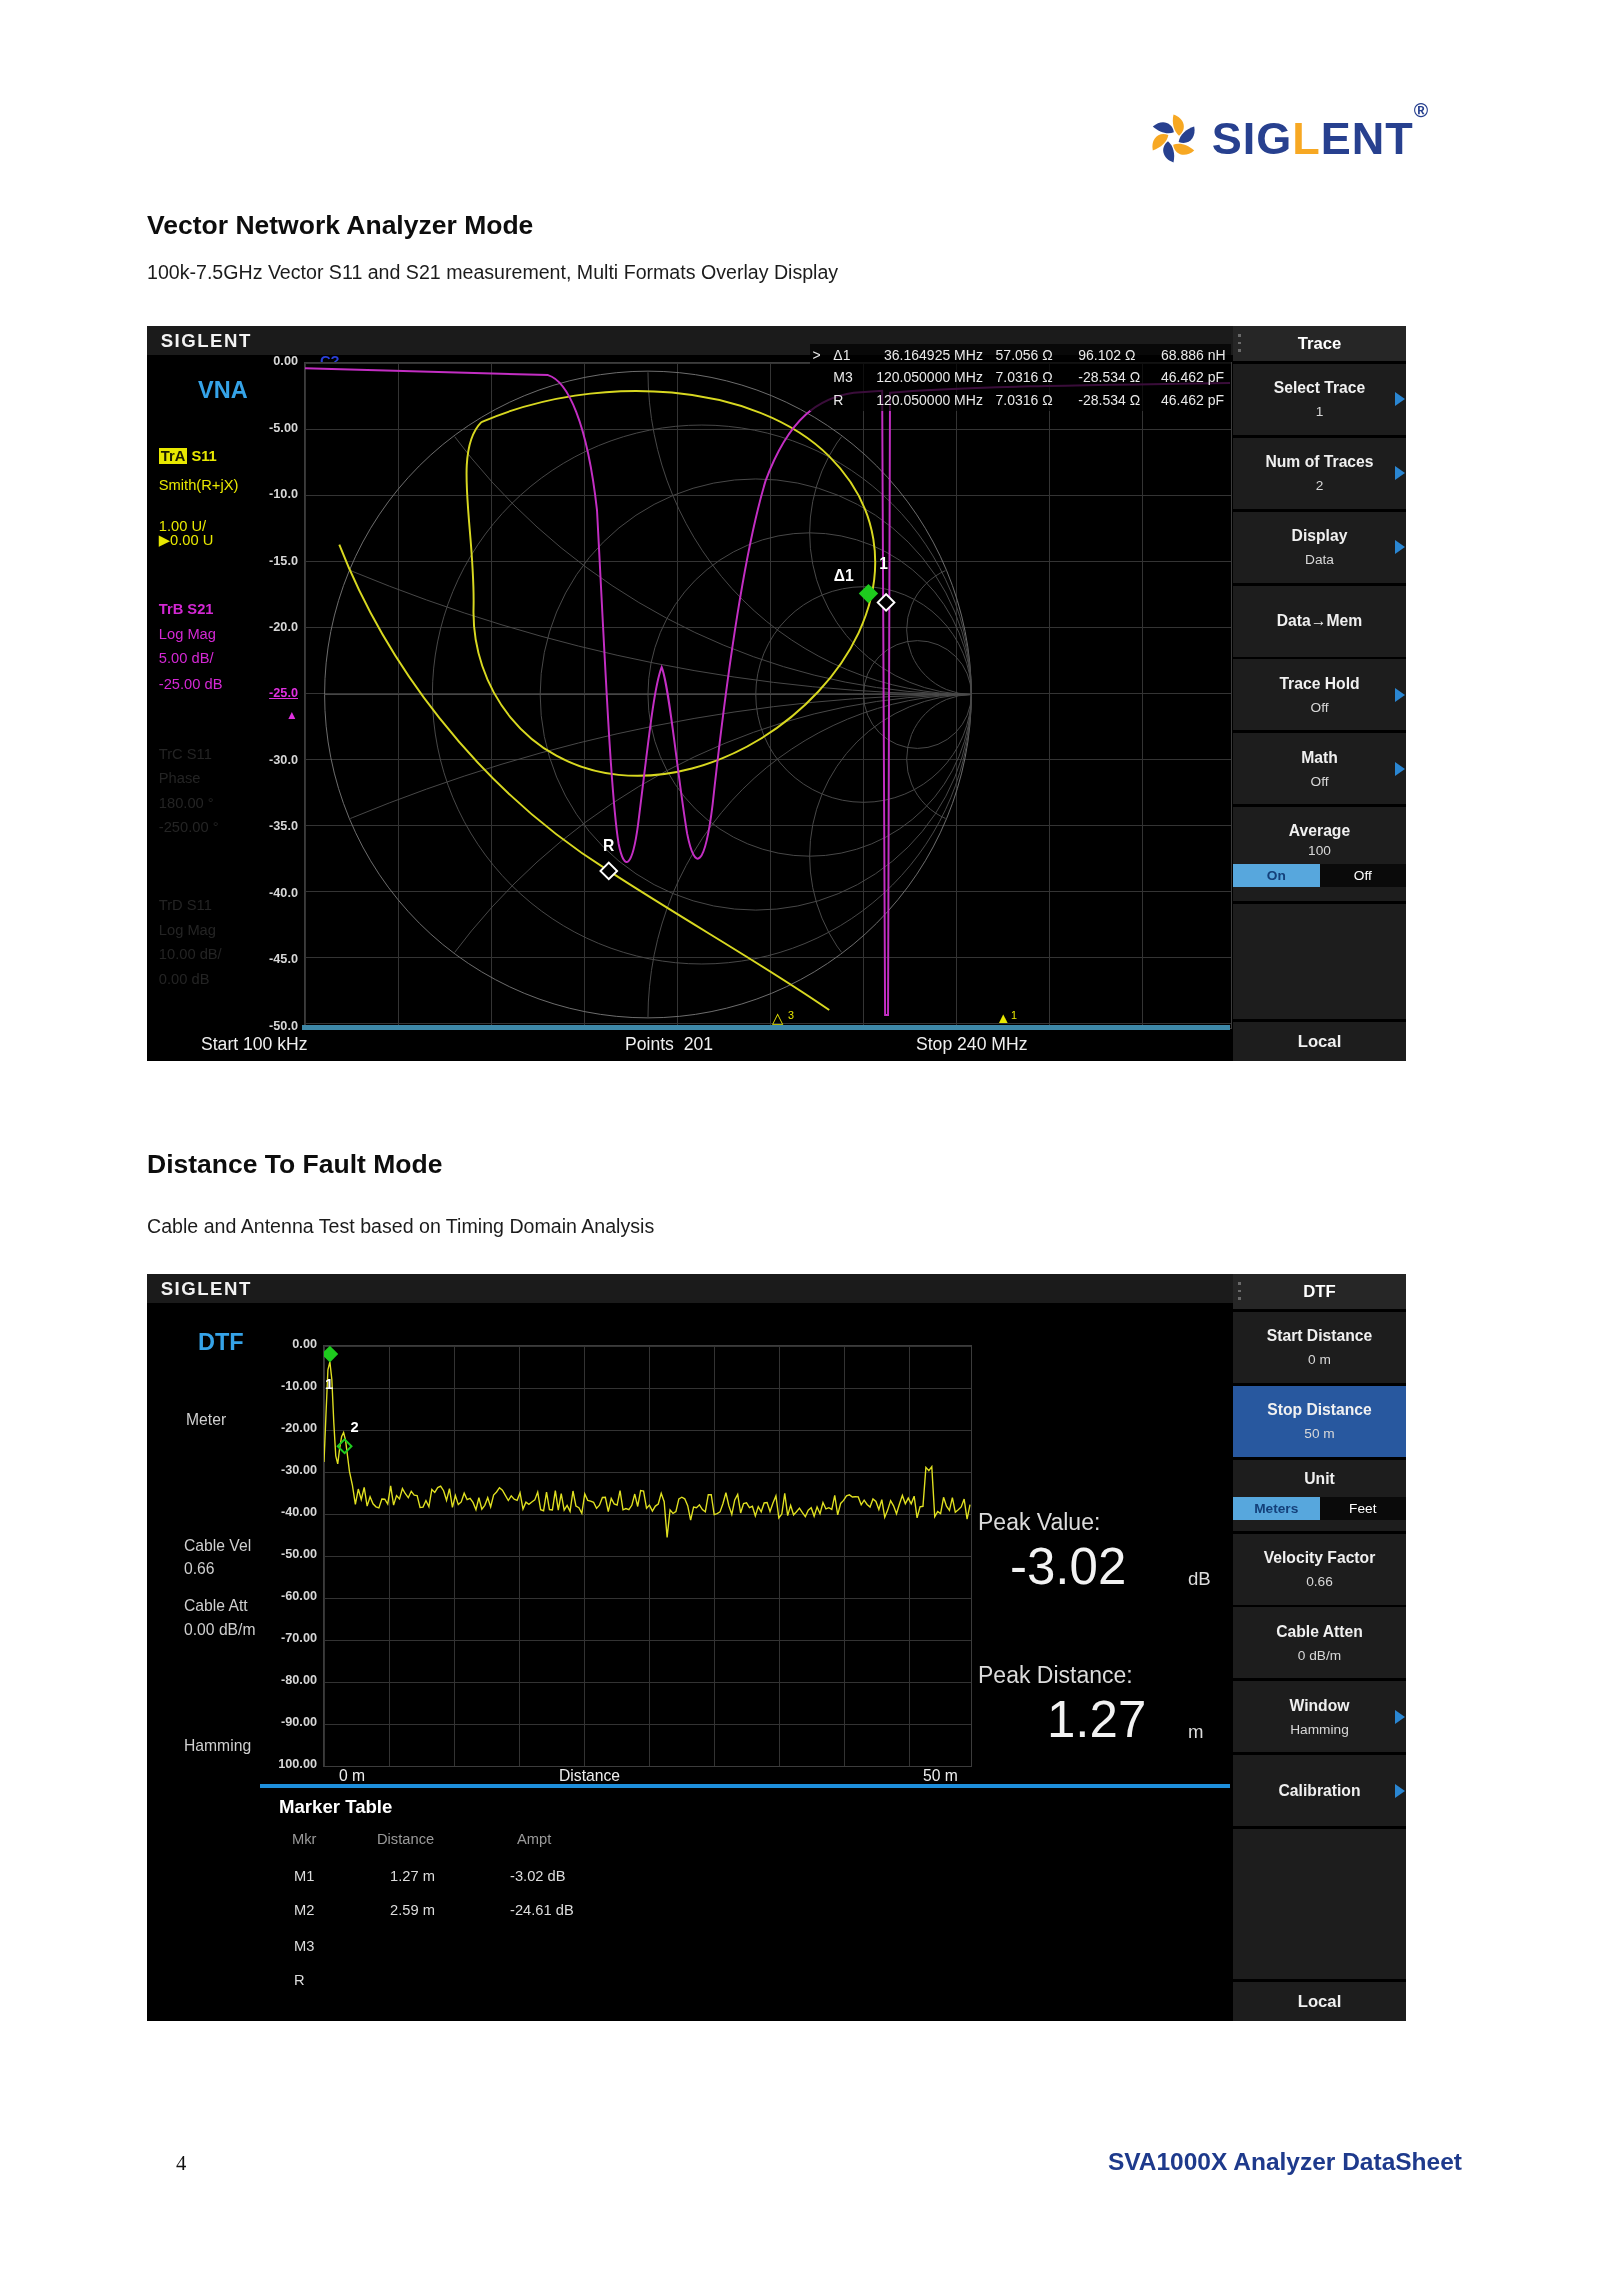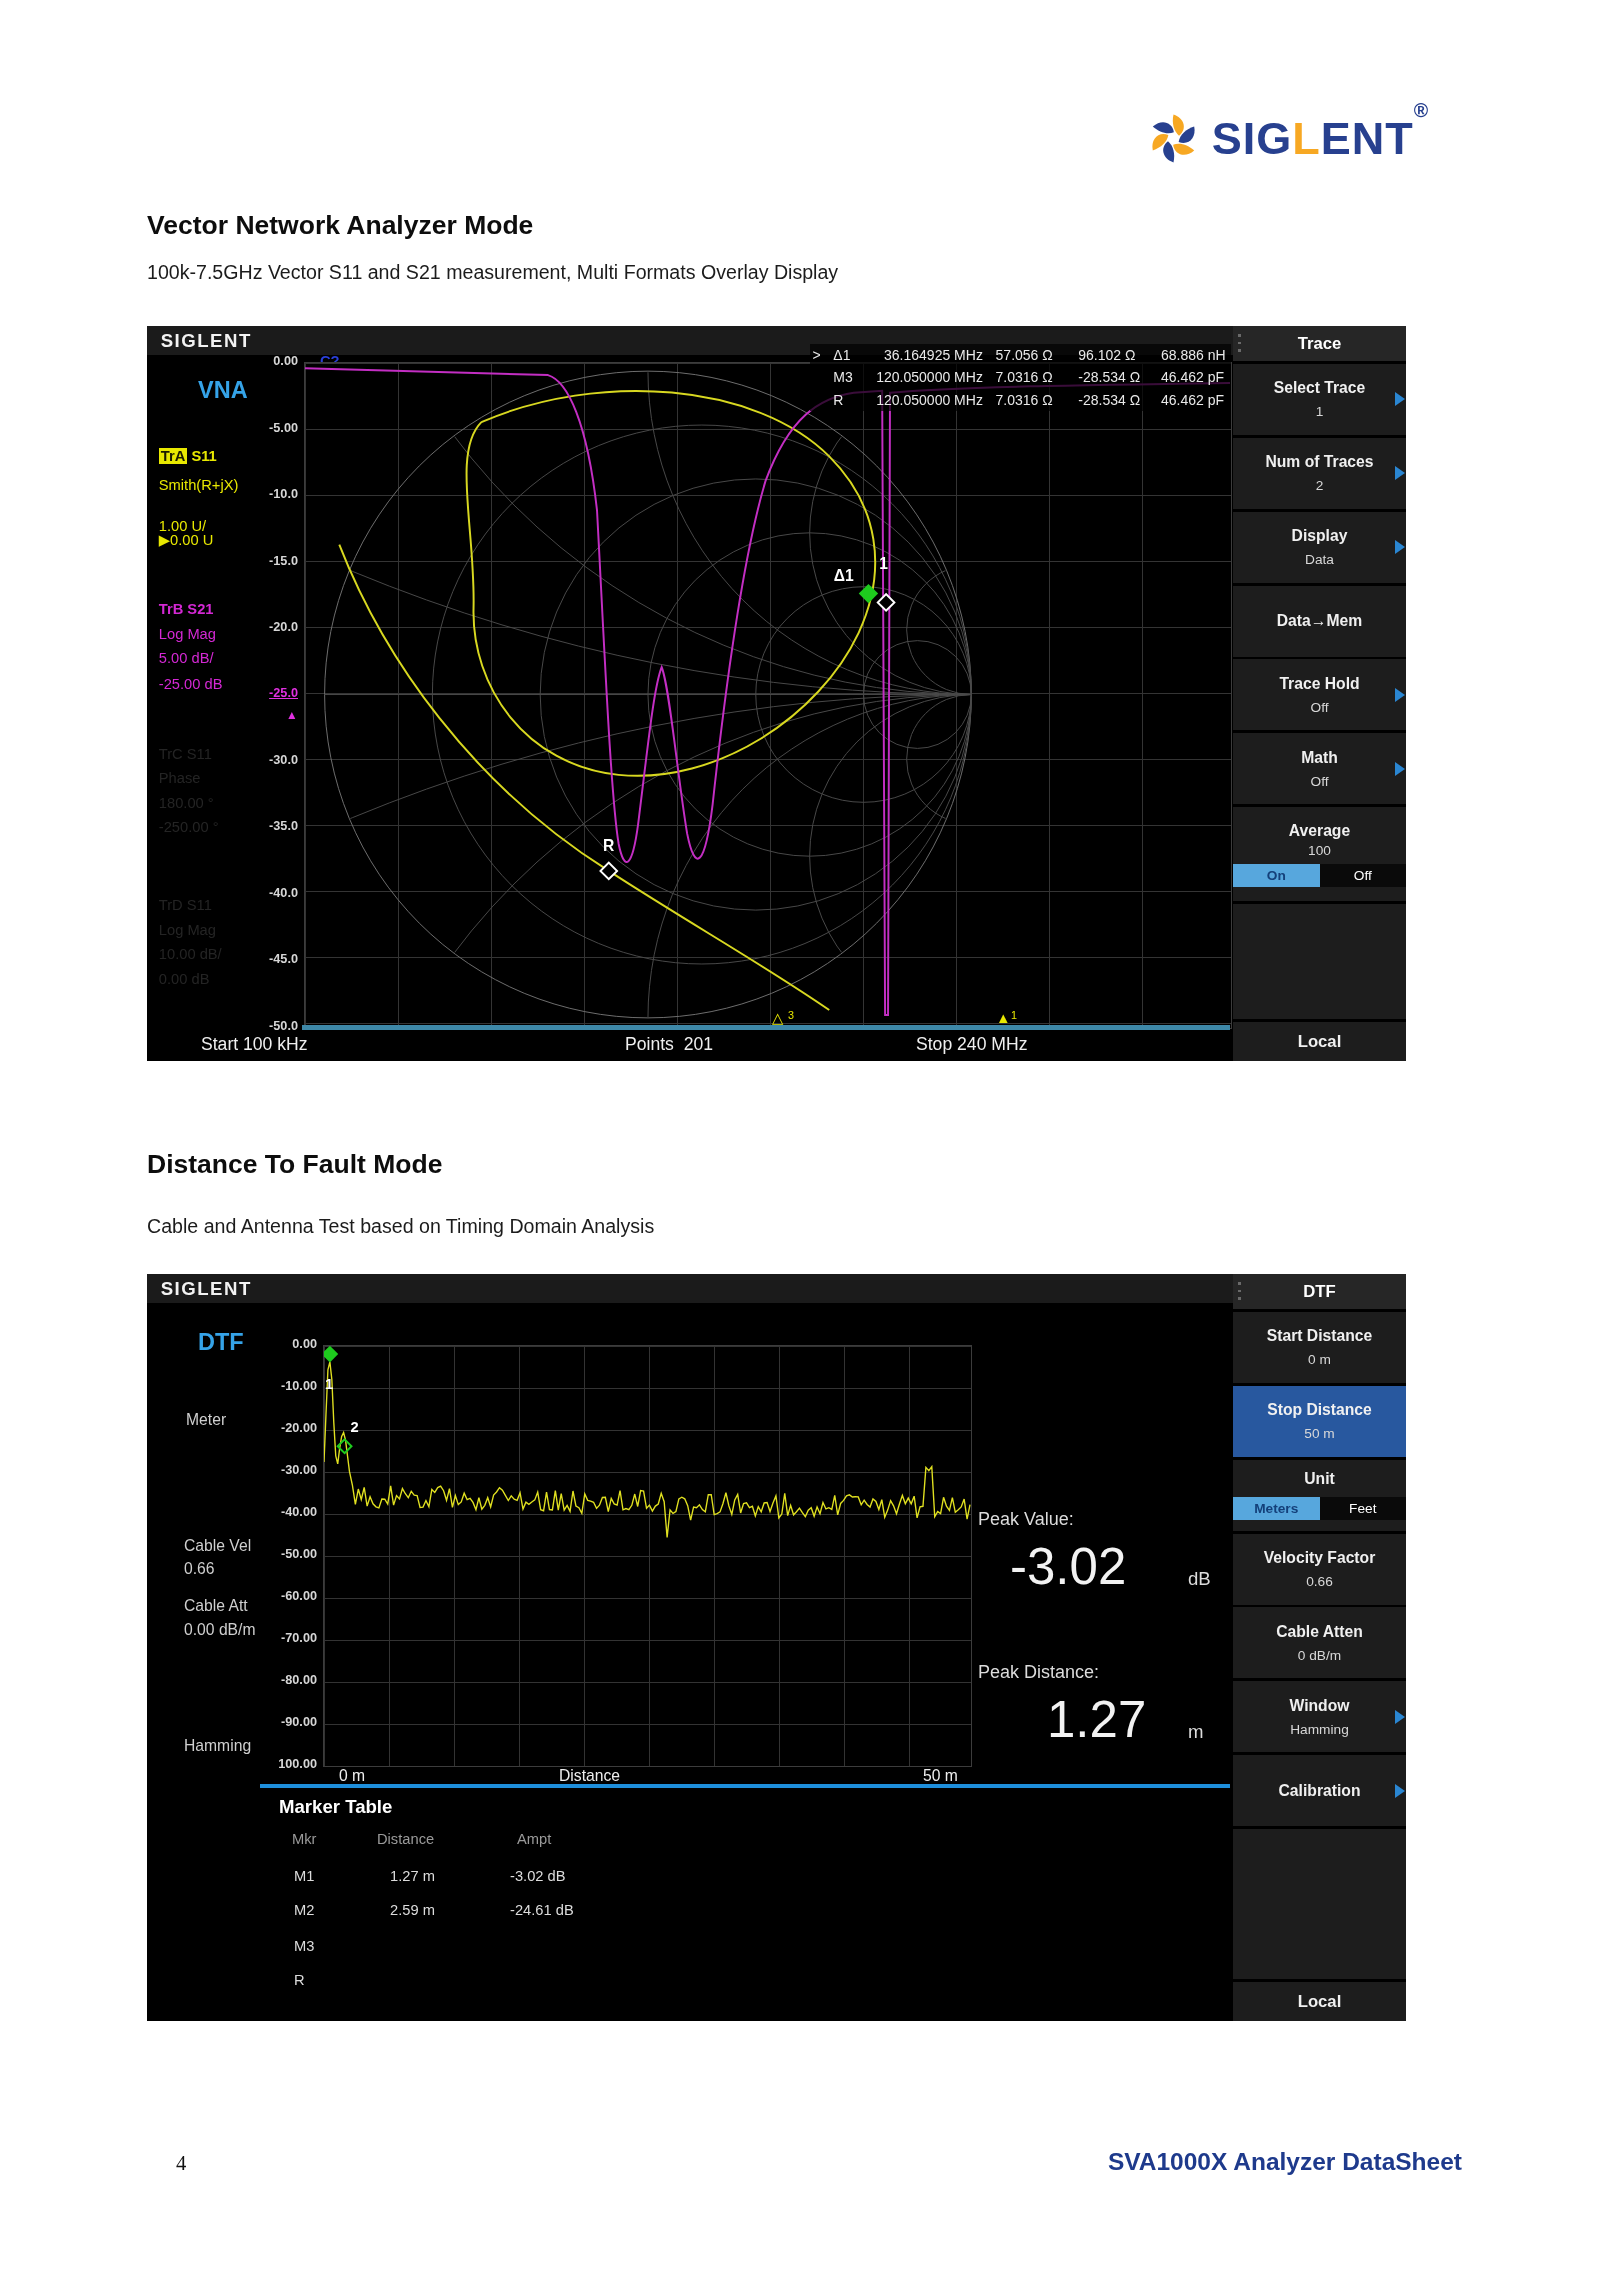--- a/index.html
+++ b/index.html
@@ -73,21 +73,21 @@
             border-left:10.8px solid #2a86d2;border-top:7.8px solid transparent;border-bottom:7.8px solid transparent;}
   .toggle-row{display:flex;width:100%;height:22.5px;margin-top:2px;}
   .tg{flex:1;display:flex;align-items:center;justify-content:center;font-size:13.7px;}
   .tg.on{background:#57a7dd;color:#14407a;font-weight:bold;}
   .tg.off{background:#0a0a0a;color:#fff;}
   .menu-spacer{flex:1 1 auto;background:#1d1d1d;margin-bottom:2.9px;}
   .menu-local{height:39px;flex:0 0 auto;background:#1d1d1d;color:#f0f0f0;font-weight:bold;font-size:16.7px;
               display:flex;align-items:center;justify-content:center;}
 
   
-  .peak-label{position:absolute;color:#dcdcdc;font-size:18px;}
+  .peak-label{position:absolute;color:#dcdcdc;font-size:23px;}
   .peak-num{position:absolute;color:#f2f2f2;font-size:51px;}
   .peak-unit{position:absolute;color:#dcdcdc;font-size:18.6px;}
   .dtf-sep{position:absolute;left:113px;top:510px;width:970px;height:3.9px;background:#1e8fdc;}
   .mt-title{position:absolute;left:132px;top:522px;color:#fff;font-weight:bold;font-size:18.6px;}
   .mt-head span{color:#9a9a9a;font-size:14.7px;position:absolute;}
   .mt-cell{color:#dcdcdc;font-size:14.7px;position:absolute;}
   .net-icon{position:absolute;right:13.7px;top:3.9px;width:23.5px;height:23.5px;}
 </style>
 </head>
 <body>

